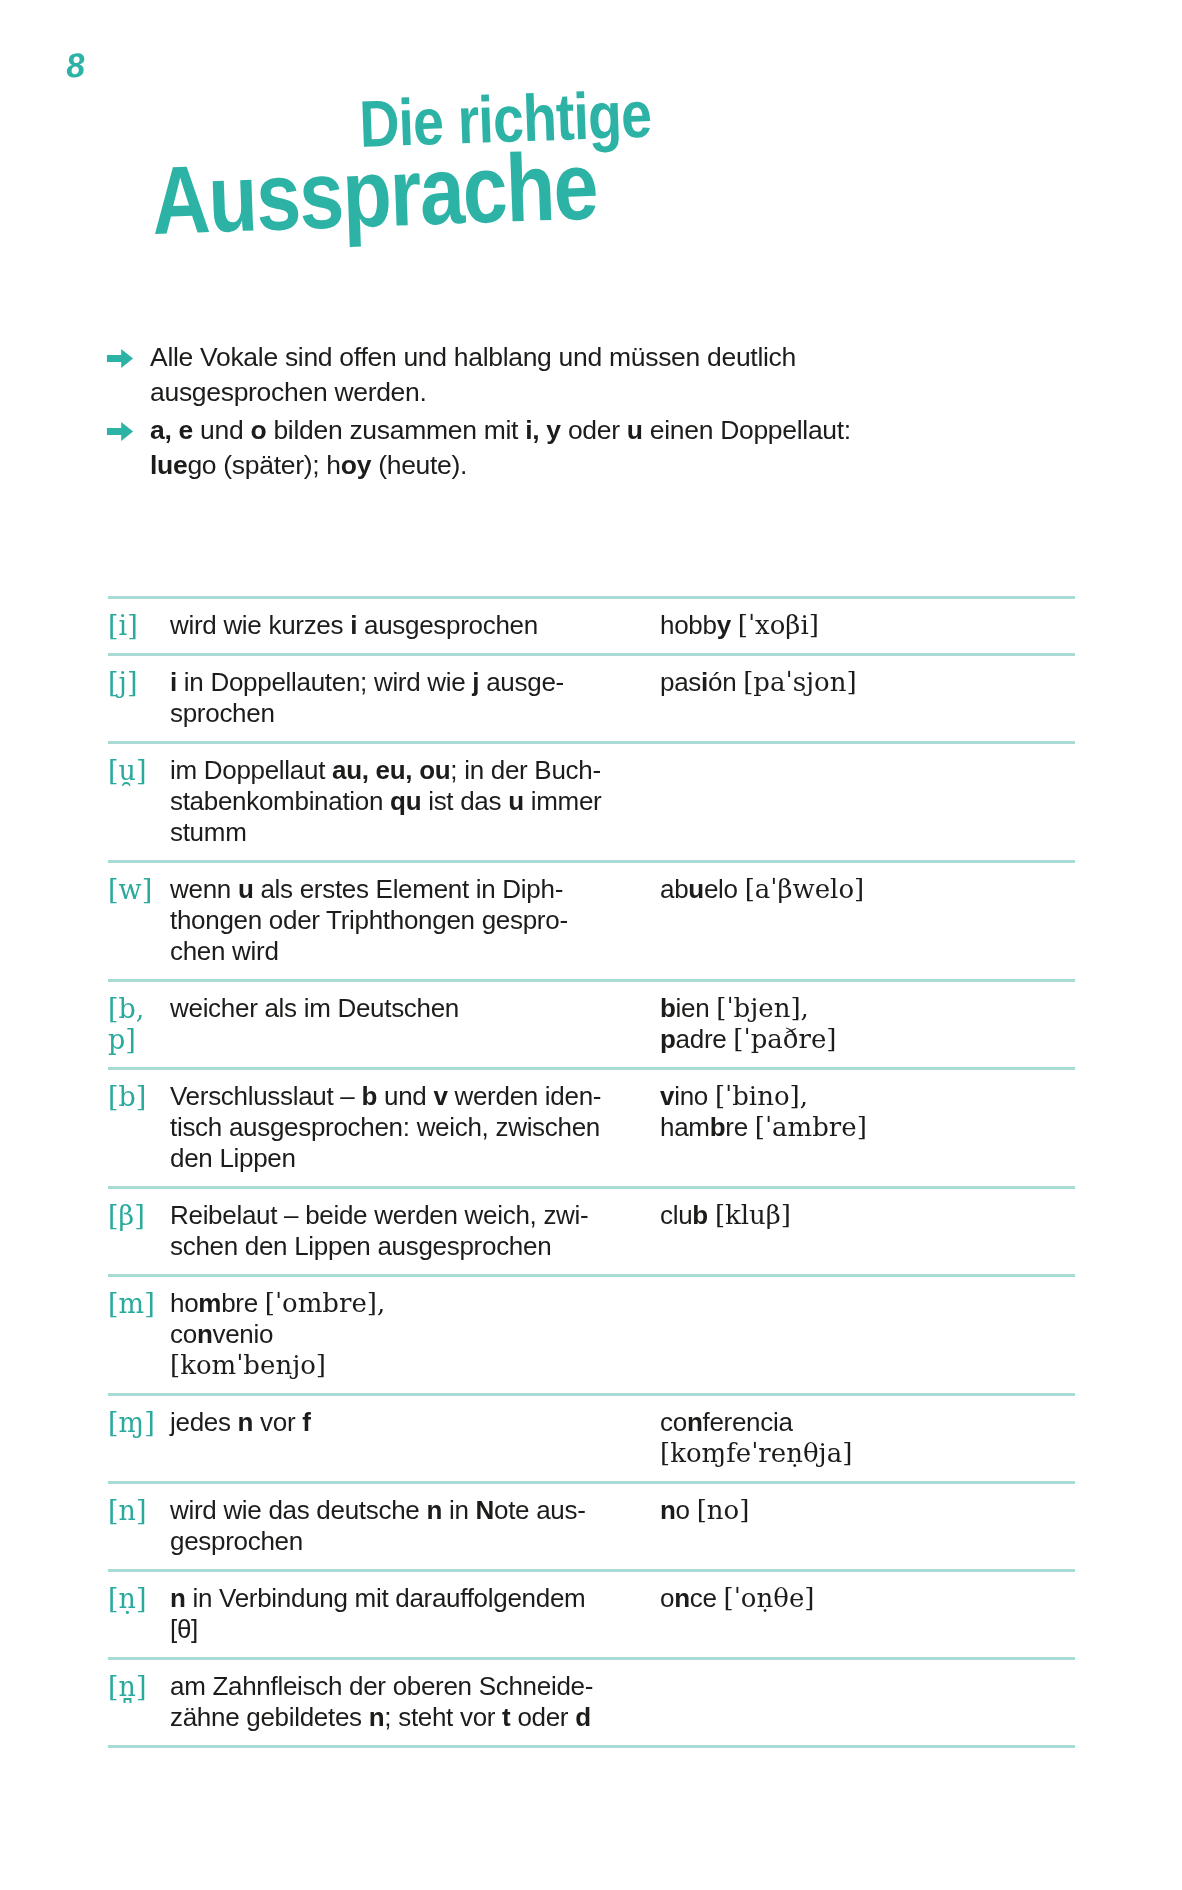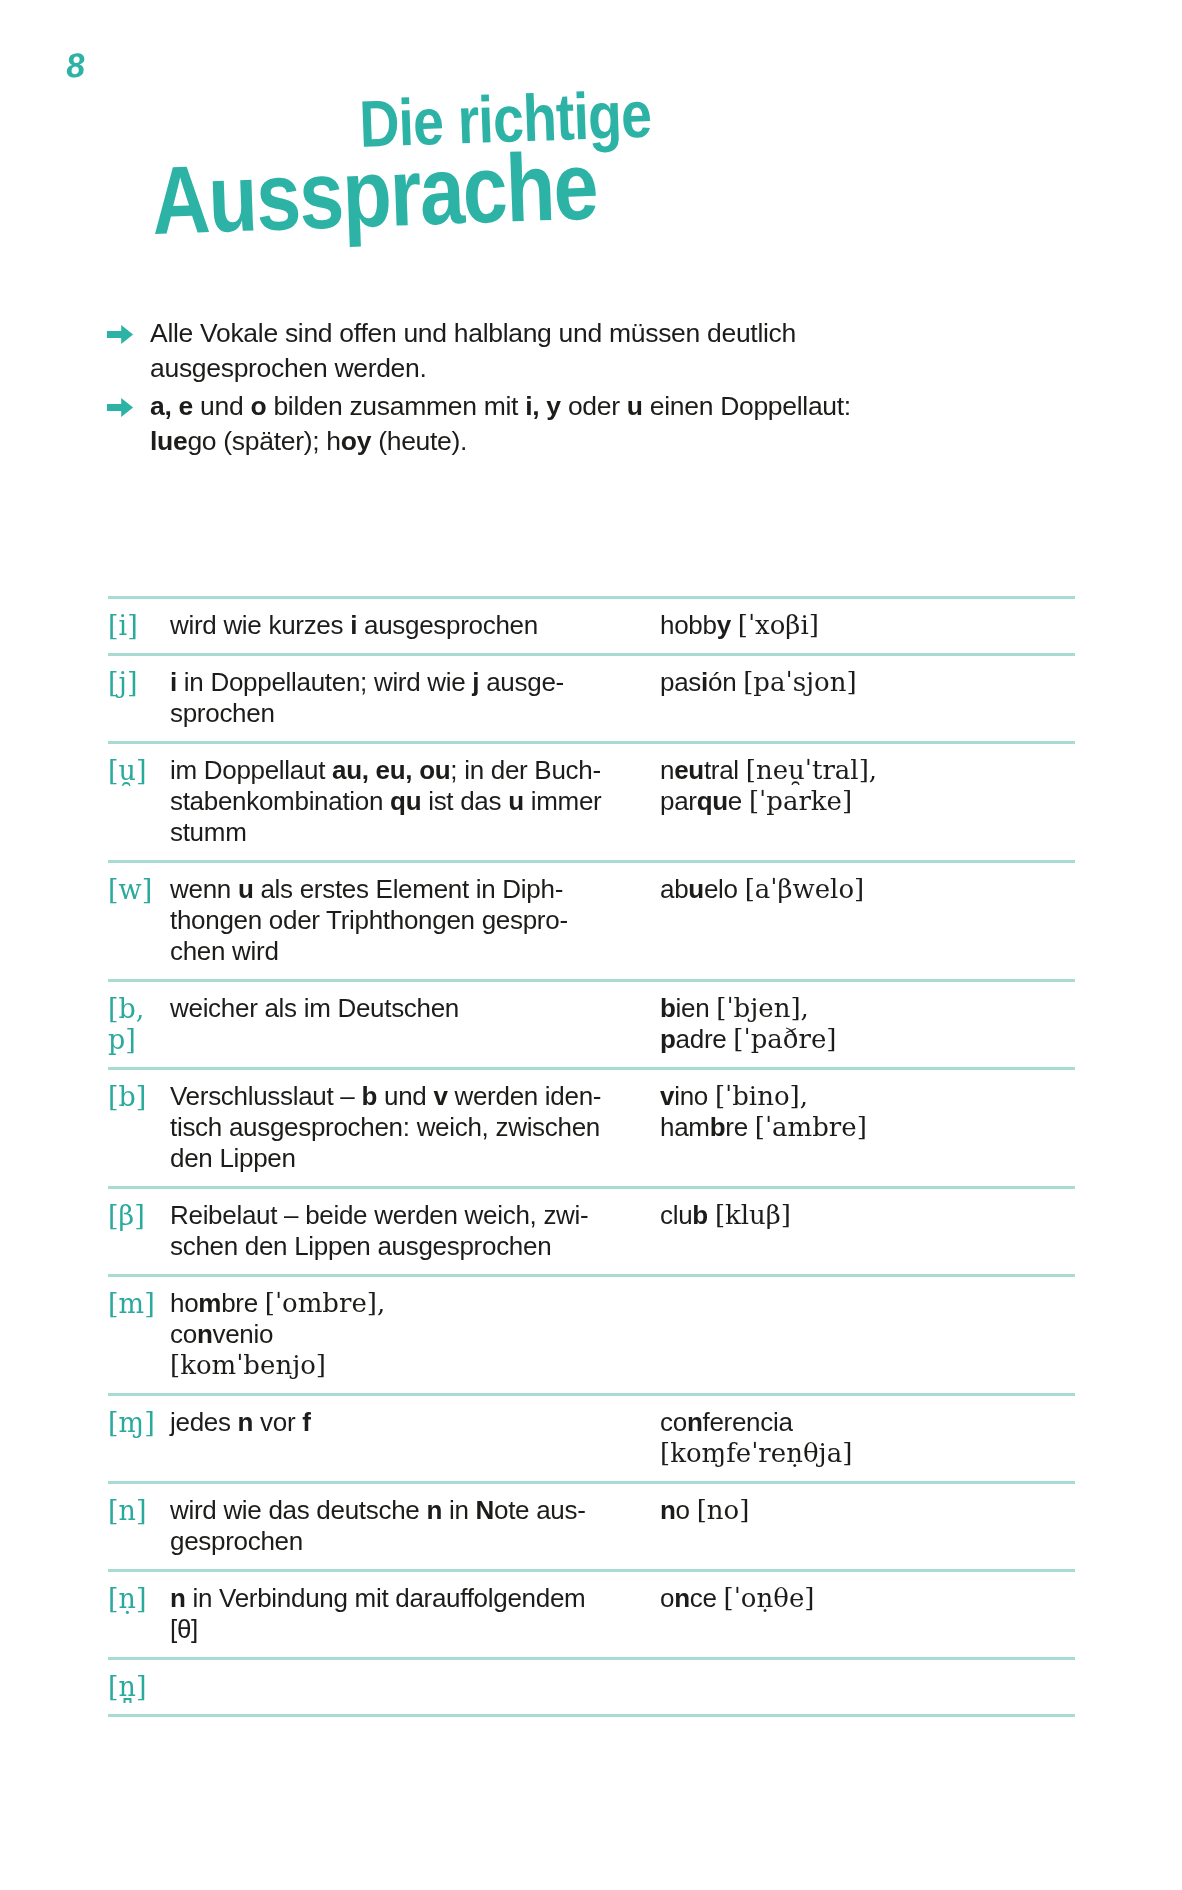--- a/index.html
+++ b/index.html
@@ -24,21 +24,21 @@
     color:var(--teal);font-weight:bold;font-size:66px;
     transform:rotate(-2deg) scaleX(0.84);transform-origin:left top;
     white-space:nowrap;letter-spacing:-1px;
   }
   .title2{
     position:absolute;left:150px;top:146px;
     color:var(--teal);font-weight:bold;font-size:96px;
     transform:rotate(-2deg) scaleX(0.84);transform-origin:left top;
     white-space:nowrap;letter-spacing:-2px;
   }
-  .bullets{position:absolute;left:106px;top:316px;width:830px;}
+  .bullets{position:absolute;left:106px;top:340px;width:830px;}
   .bullet{display:flex;margin-bottom:3px;}
   .arr{width:30px;flex:0 0 30px;margin-top:9px;margin-right:14px;}
   .arr svg{width:28px;height:19px;display:block;}
   .arr path{fill:var(--teal);}
   .btext{font-size:26.5px;line-height:35px;letter-spacing:-0.3px;}
   .rich{white-space:pre-wrap;}
   .b{font-weight:bold;margin-top:44px;}
   .ipa{font-family:"DejaVu Serif","Liberation Serif",serif;letter-spacing:0;}
   .ptable{
     position:absolute;left:108px;top:596px;width:967px;
@@ -92,22 +92,20 @@
       <div class="sym rich">[j]</div>
       <div class="desc rich"><span class="b">i</span><span> in Doppellauten; wird wie </span><span class="b">j</span><span> ausge-
 sprochen</span></div>
       <div class="ex rich"><span>pas</span><span class="b">i</span><span>ón </span><span class="ipa">[paˈsjon]</span></div>
     </div>
     <div class="trow">
       <div class="sym rich">[u̯]</div>
       <div class="desc rich"><span>im Doppellaut </span><span class="b">au, eu, ou</span><span>; in der Buch-
 stabenkombination </span><span class="b">qu</span><span> ist das </span><span class="b">u</span><span> immer
 stumm</span></div>
-      <div class="ex rich"><span>n</span><span class="b">eu</span><span>tral </span><span class="ipa">[neu̯ˈtral],</span><span>
-par</span><span class="b">qu</span><span>e </span><span class="ipa">[ˈparke]</span></div>
     </div>
     <div class="trow">
       <div class="sym rich">[w]</div>
       <div class="desc rich"><span>wenn </span><span class="b">u</span><span> als erstes Element in Diph-
 thongen oder Triphthongen gespro-
 chen wird</span></div>
       <div class="ex rich"><span>ab</span><span class="b">u</span><span>elo </span><span class="ipa">[aˈβwelo]</span></div>
     </div>
     <div class="trow">
       <div class="sym rich">[b,
@@ -149,14 +147,16 @@
       <div class="ex rich"><span class="b">n</span><span>o </span><span class="ipa">[no]</span></div>
     </div>
     <div class="trow">
       <div class="sym rich">[ṇ]</div>
       <div class="desc rich"><span class="b">n</span><span> in Verbindung mit darauffolgendem
 [θ]</span></div>
       <div class="ex rich"><span>o</span><span class="b">n</span><span>ce </span><span class="ipa">[ˈoṇθe]</span></div>
     </div>
     <div class="trow">
       <div class="sym rich">[n̪]</div>
+      <div class="desc rich"><span>am Zahnfleisch der oberen Schneide-
+zähne gebildetes </span><span class="b">n</span><span>; steht vor </span><span class="b">t</span><span> oder </span><span class="b">d</span></div>
     </div>
   </div>
 
 </body></html>

